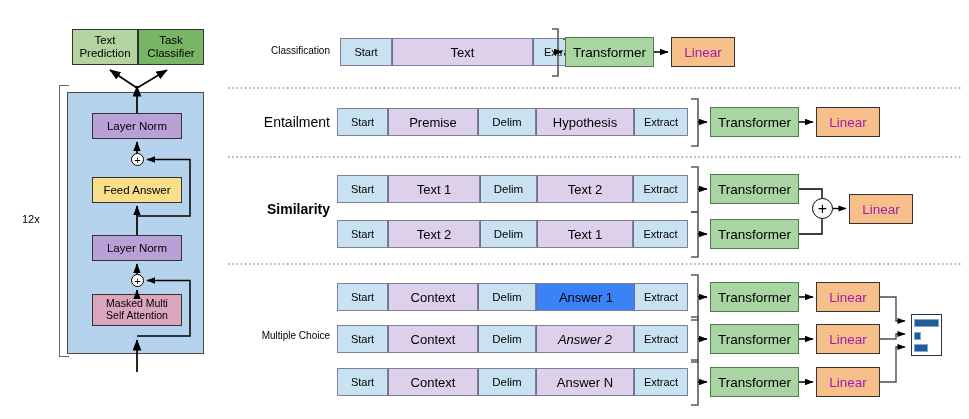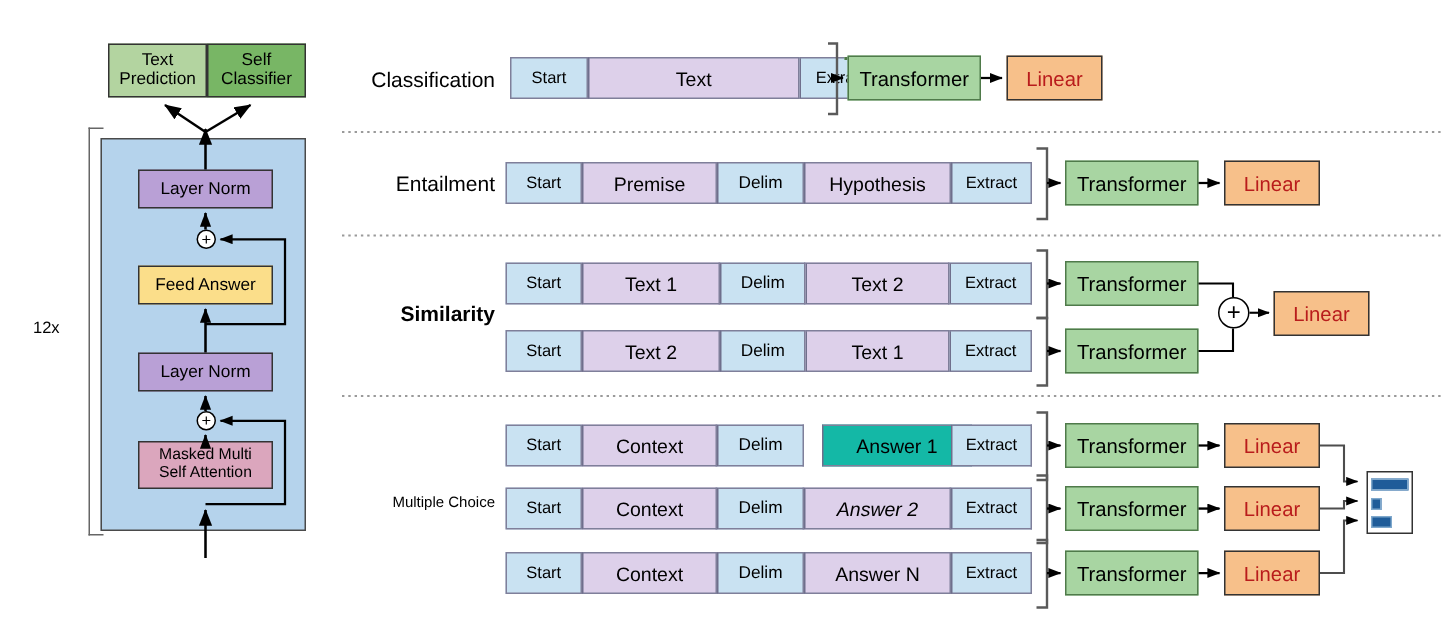--- a/index.html
+++ b/index.html
@@ -90,38 +90,38 @@
     background: #a8d5a2;
     display: flex; align-items: center; justify-content: center;
     color: #000;
   }
   .lbox {
     position: absolute;
     box-sizing: border-box;
     border: 1.4px solid #333;
     background: #f7c08a;
     display: flex; align-items: center; justify-content: center;
-    color: #b91c1c;
+    color: #a21caf;
   }
   #mc-chart {
     position: absolute;
     box-sizing: border-box;
     border: 1.6px solid #333;
     background: #ffffff;
   }
   .mcbar { position: absolute; background: #1f5c99; border: 1px solid #7fa8cc; box-sizing: border-box; }
 </style>
 </head>
 <body>
 
 <div id="page">
 
   <div class="box" style="left:72px; top:29px; width:66px; height:36px; background:#b3d4a0; font-size:11.5px;">Text
 Prediction</div>
-  <div class="box" style="left:138px; top:29px; width:66px; height:36px; background:#78b665; font-size:11.5px;">Self
+  <div class="box" style="left:138px; top:29px; width:66px; height:36px; background:#78b665; font-size:11.5px;">Task
 Classifier</div>
 
   <div id="arch-container"></div>
 
   <div class="box" style="left:92px; top:113px; width:90px; height:26px; background:#b9a0d6; font-size:11.5px;">Layer Norm</div>
 
   <div class="plus-circle" style="left:131px; top:153px; width:13px; height:13px; font-size:11px;">+</div>
 
   <div class="box" style="left:92px; top:177px; width:90px; height:26px; background:#fbde8a; font-size:11.5px;">Feed Answer</div>
 
@@ -129,21 +129,21 @@
 
   <div class="plus-circle" style="left:131px; top:274px; width:13px; height:13px; font-size:11px;">+</div>
 
   <div class="box" style="left:92px; top:294px; width:90px; height:32px; background:#dba6bd; font-size:10.5px;">Masked Multi
 Self Attention</div>
 
 
   <div class="brk" style="left:59px; top:85px; width:10px; height:272px;"></div>
   <div class="lbl" style="left:22px; top:213px; font-size:11px;">12x</div>
 
-  <div class="rowlabel" style="left:150px; top:45px; width:180px; font-size:14px;">Classification</div>
+  <div class="rowlabel" style="left:150px; top:45px; width:180px; font-size:10px;">Classification</div>
   <div class="rowlabel" style="left:150px; top:114px; width:180px; font-size:14px;">Entailment</div>
   <div class="rowlabel" style="left:150px; top:201px; width:180px; font-size:14px;font-weight:bold;">Similarity</div>
   <div class="rowlabel" style="left:130px; top:330px; width:200px; font-size:10px;">Multiple Choice</div>
 
   <div class="tok" style="left:340px; top:38px; width:52px; height:28px; background:#c9e2f2; font-size:11px;">Start</div>
   <div class="tok sep" style="left:392px; top:38px; width:141px; height:28px; background:#ddd0ea; font-size:13px;">Text</div>
   <div class="tok sep" style="left:533px; top:38px; width:56px; height:28px; background:#c9e2f2; font-size:11px;">Extract</div>
   <div class="tbox" style="left:563px; top:38px; width:0px; height:0px;"></div>
   <div class="tbox" style="left:565px; top:37px; width:89px; height:30px; font-size:13.5px;">Transformer</div>
   <div class="lbox" style="left:671px; top:37px; width:64px; height:30px; font-size:13.5px;">Linear</div>
@@ -169,21 +169,21 @@
   <div class="tok sep" style="left:537px; top:220px; width:96px; height:28px; background:#ddd0ea; font-size:13px;">Text 1</div>
   <div class="tok sep" style="left:633px; top:220px; width:55px; height:28px; background:#c9e2f2; font-size:11px;">Extract</div>
   <div class="tbox" style="left:710px; top:219px; width:89px; height:30px; font-size:13.5px;">Transformer</div>
 
   <div class="plus-circle" style="left:812px; top:198px; width:21px; height:21px; font-size:16px;">+</div>
   <div class="lbox" style="left:849px; top:194px; width:64px; height:30px; font-size:13.5px;">Linear</div>
 
   <div class="tok" style="left:337px; top:283px; width:51px; height:28px; background:#c9e2f2; font-size:11px;">Start</div>
   <div class="tok sep" style="left:388px; top:283px; width:90px; height:28px; background:#ddd0ea; font-size:13px;">Context</div>
   <div class="tok sep" style="left:478px; top:283px; width:58px; height:28px; background:#c9e2f2; font-size:11.5px;">Delim</div>
-  <div class="tok sep" style="left:548px; top:283px; width:100px; height:28px; background:#14b8a6; font-size:13px;">Answer 1</div>
+  <div class="tok sep" style="left:536px; top:283px; width:100px; height:28px; background:#3b82f6; font-size:13px;">Answer 1</div>
   <div class="tok sep" style="left:634px; top:283px; width:54px; height:28px; background:#c9e2f2; font-size:11px;">Extract</div>
   <div class="tbox" style="left:710px; top:282px; width:89px; height:30px; font-size:13.5px;">Transformer</div>
   <div class="lbox" style="left:816px; top:282px; width:64px; height:30px; font-size:13.5px;">Linear</div>
 
   <div class="tok" style="left:337px; top:325px; width:51px; height:28px; background:#c9e2f2; font-size:11px;">Start</div>
   <div class="tok sep" style="left:388px; top:325px; width:90px; height:28px; background:#ddd0ea; font-size:13px;">Context</div>
   <div class="tok sep" style="left:478px; top:325px; width:58px; height:28px; background:#c9e2f2; font-size:11.5px;">Delim</div>
   <div class="tok sep" style="left:536px; top:325px; width:98px; height:28px; background:#ddd0ea; font-size:13px;font-style:italic;">Answer 2</div>
   <div class="tok sep" style="left:634px; top:325px; width:54px; height:28px; background:#c9e2f2; font-size:11px;">Extract</div>
   <div class="tbox" style="left:710px; top:324px; width:89px; height:30px; font-size:13.5px;">Transformer</div>

